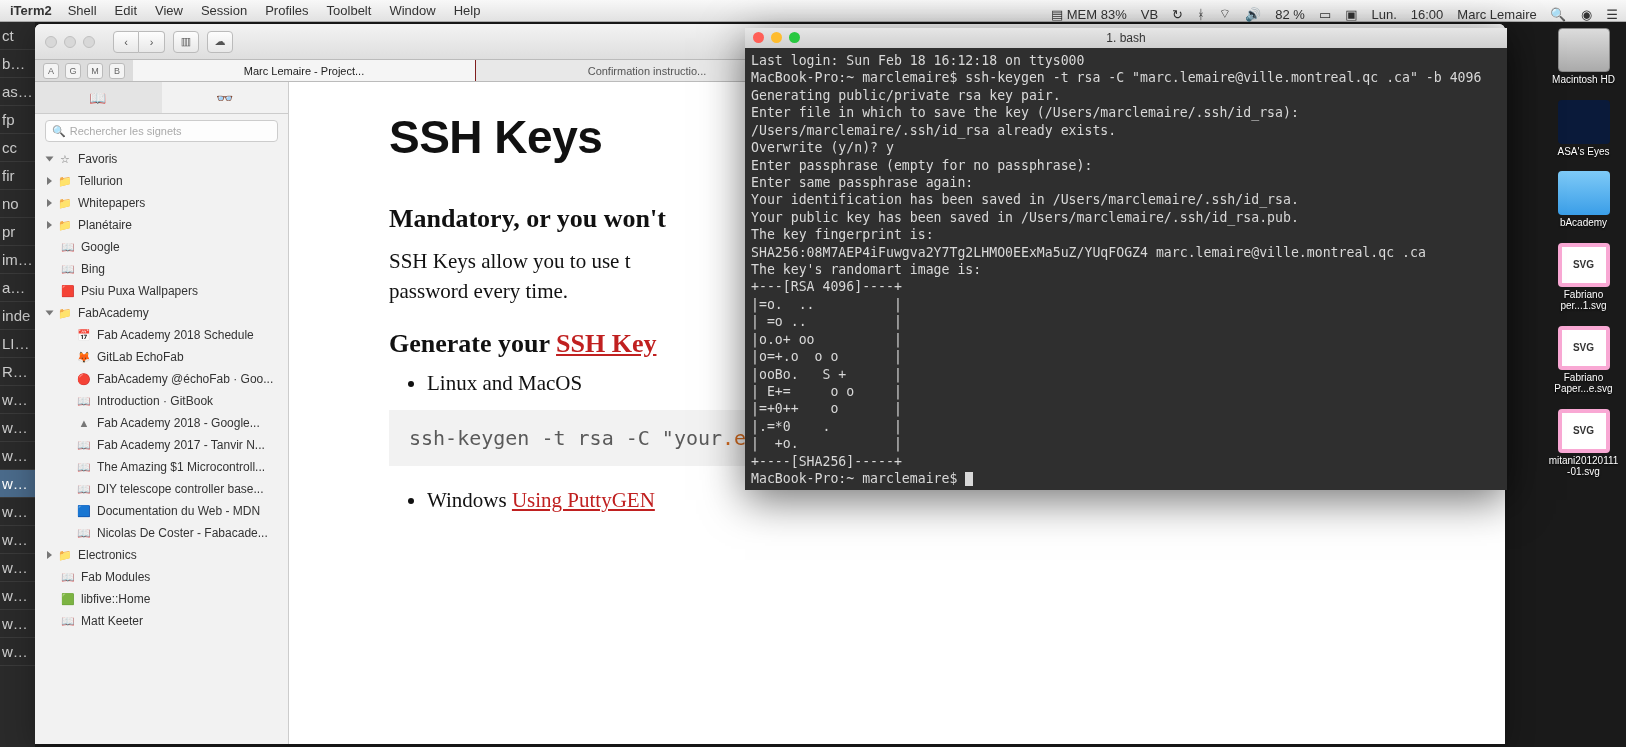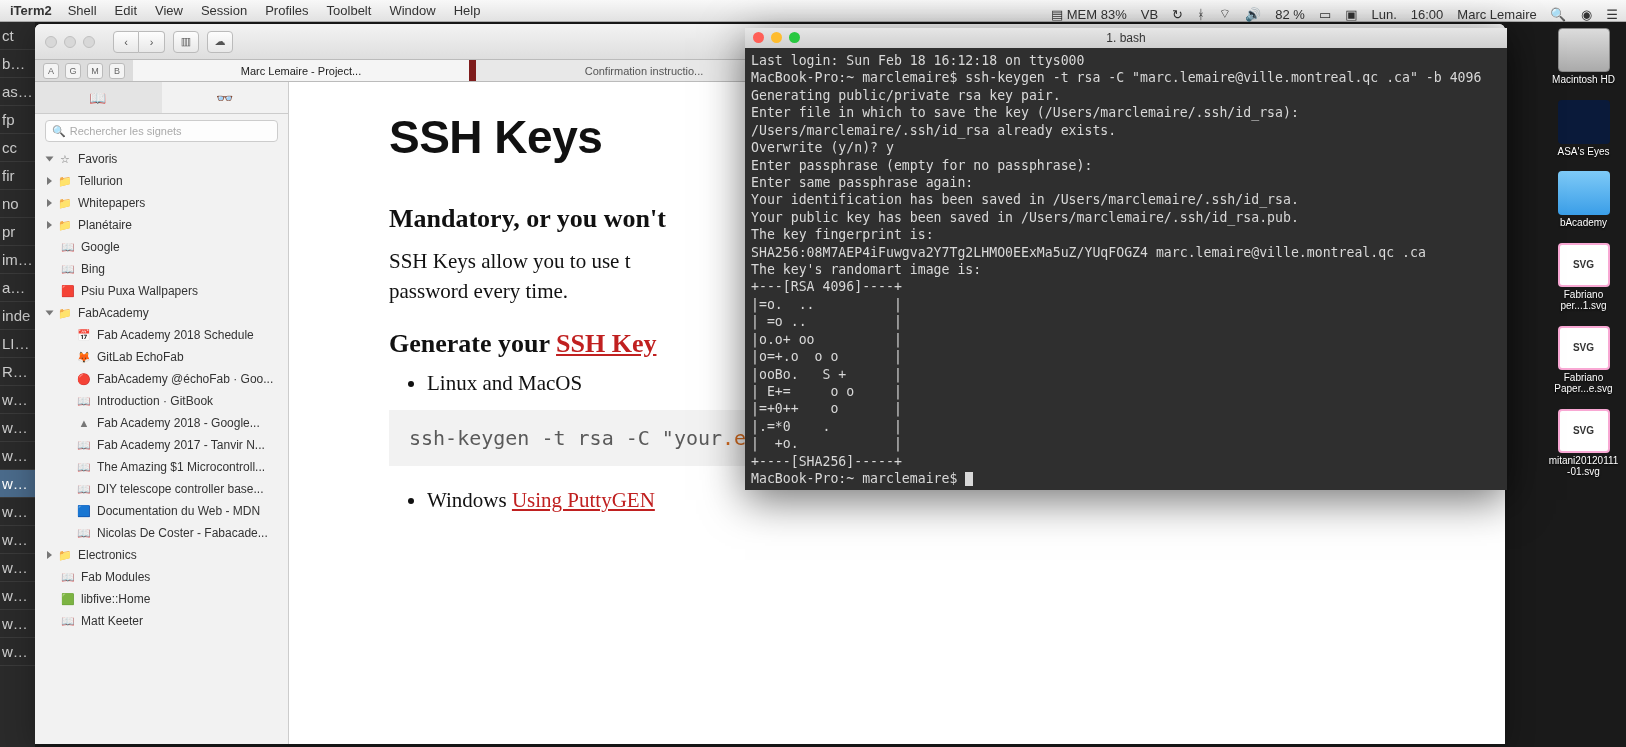--- a/index.html
+++ b/index.html
@@ -76,21 +76,21 @@
 .tb-group { display: flex; gap: 0; }
 .tb-group .tb-btn:first-child{border-radius:4px 0 0 4px}
 .tb-group .tb-btn:last-child{border-radius:0 4px 4px 0; border-left:none}
 .safari-tabs {
   height: 22px; display: flex; background: #dcdcdc; border-bottom: 1px solid #bbb;
 }
 .tag-boxes { display:flex; gap:6px; padding: 0 8px; align-items:center;}
 .tag-box { width:16px; height:16px; border:1px solid #bbb; border-radius:3px; background:#f4f4f4; font-size:9px; display:flex;align-items:center;justify-content:center;color:#666;}
 .stab {
   flex: 1; text-align: center; font-size: 11px; color: #555;
-  border-right: 7px solid #7f1d1d; display:flex; align-items:center; justify-content:center;
+  border-right: 1px solid #7f1d1d; display:flex; align-items:center; justify-content:center;
   background:#e8e8e8; overflow:hidden; white-space:nowrap; padding:0 6px;
 }
 .stab.active { background: #f5f5f5; color:#222;}
 
 .safari-body { display: flex; height: calc(100% - 58px); }
 .sidebar {
   width: 254px;
   background: #f2f2f2;
   border-right: 1px solid #ccc;
   display:flex; flex-direction:column;
@@ -173,21 +173,21 @@
 .desktop-icons{
   position:absolute; right:0; top:24px; width:85px; bottom:0;
   display:flex; flex-direction:column; align-items:center; gap:14px;
   padding-top:4px;
 }
 .dicon{width:72px; text-align:center; color:#fff;}
 .dicon .shape{width:52px;height:44px;margin:0 auto 2px;border-radius:4px;display:flex;align-items:center;justify-content:center;font-size:10px;color:#333;}
 .dicon .shape.hd{background:linear-gradient(180deg,#dcdcdc,#aaa);border:1px solid #888;}
 .dicon .shape.img{background:#0a1a3a;}
 .dicon .shape.folder{background:linear-gradient(180deg,#7ecaf7,#3a9ee8);border-radius:4px;}
-.dicon .shape.svg{background:#fff;border:2px solid #f9a8d4;color:#333;font-weight:bold;}
+.dicon .shape.svg{background:#fff;border:4px solid #f9a8d4;color:#333;font-weight:bold;}
 .dicon .label{font-size:10px; line-height:1.15; text-shadow:0 1px 2px #000; word-break:break-word;}
 
 </style>
 </head>
 <body>
 
 <div class="menubar">
   <span class="app-name">iTerm2</span>
   <span class="menu-item">Shell</span>
   <span class="menu-item">Edit</span>

